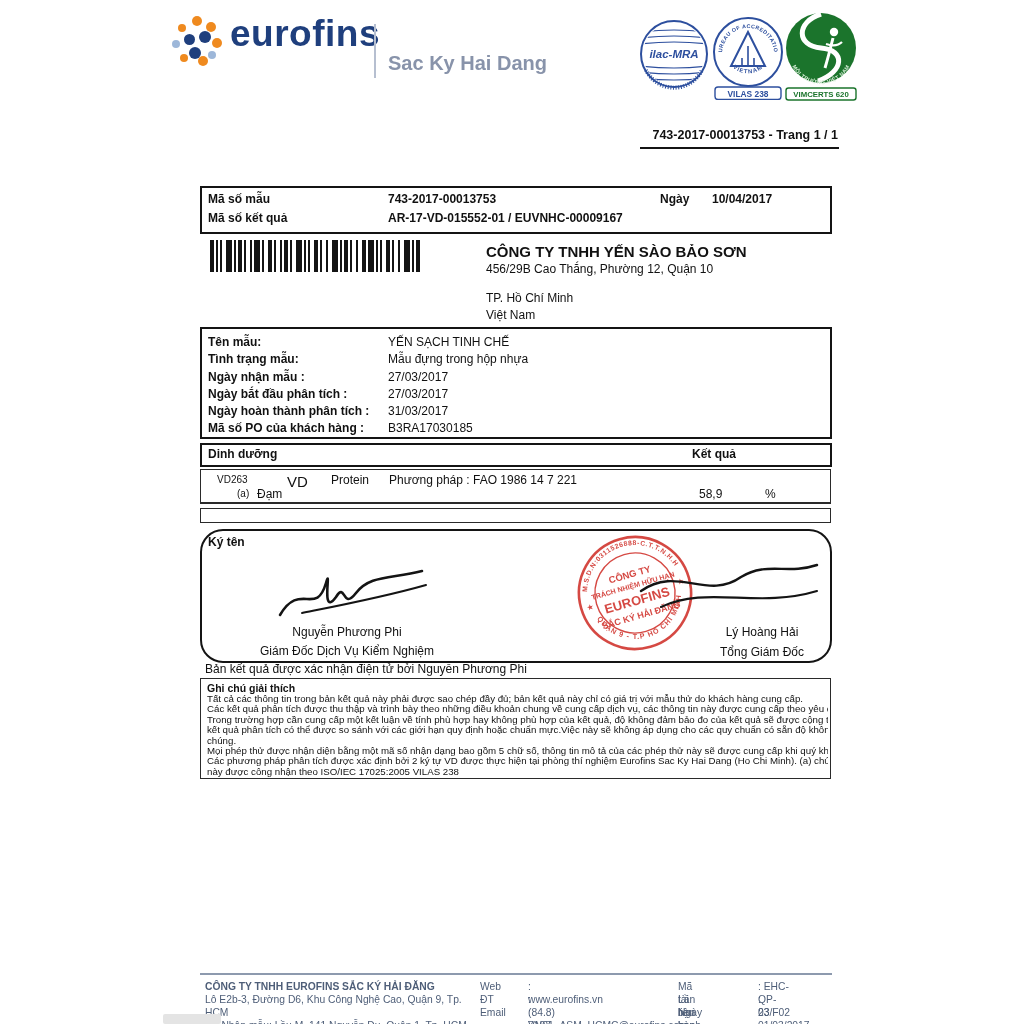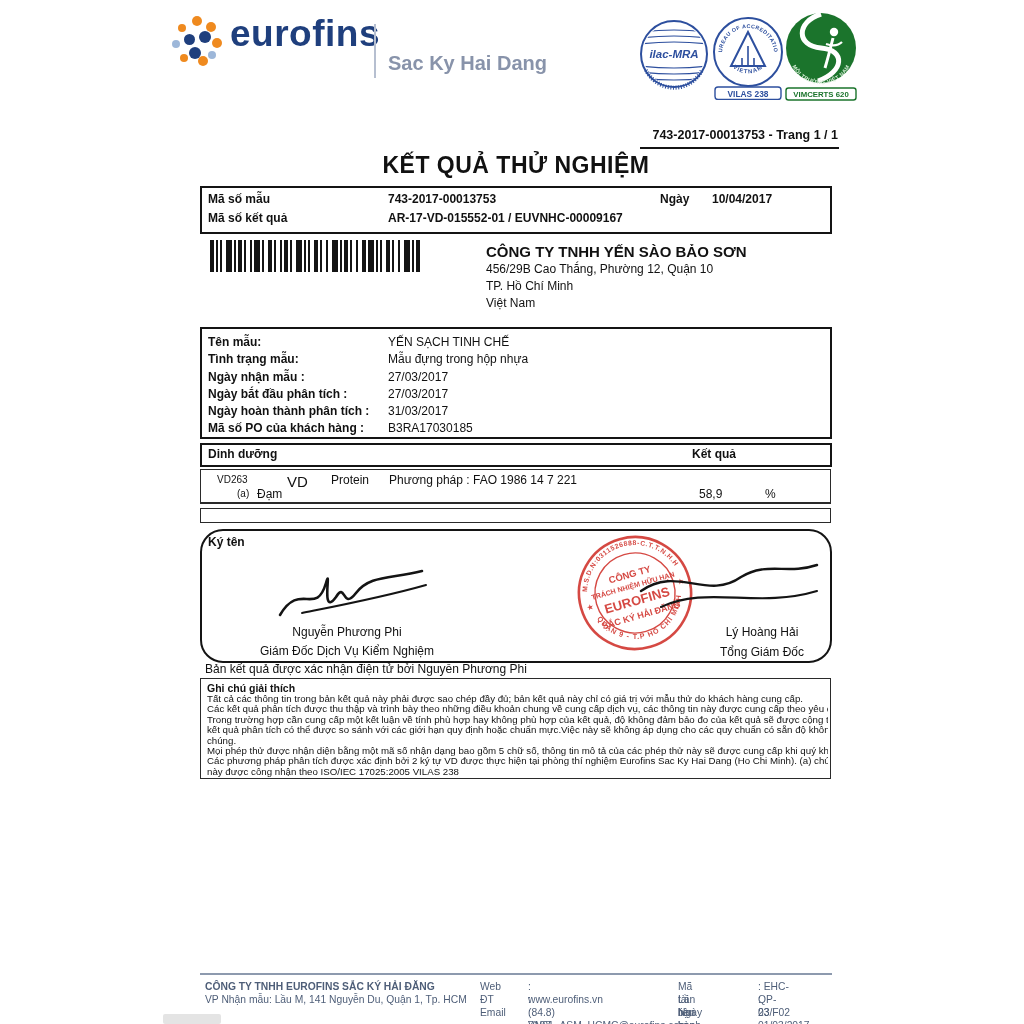--- a/index.html
+++ b/index.html
@@ -99,21 +99,20 @@
     <path d="M48,36 C54,38 60,38 64,34" fill="none" stroke="#fff" stroke-width="2.2"></path>
     <text font-size="5.4" font-weight="bold" fill="#d8efd8" letter-spacing=".4">
       <textPath href="#vimArc" startOffset="50%" text-anchor="middle">MÔI TRƯỜNG VIỆT NAM</textPath>
     </text>
     <rect x="8" y="80" width="70" height="12" rx="2.5" fill="#fff" stroke="#1b742c" stroke-width="1.4"></rect>
     <text x="43" y="89" text-anchor="middle" font-size="7.8" font-weight="bold" fill="#1b742c">VIMCERTS 620</text>
   </svg>
 
   <div class="abs refline" style="left:500px;top:128px;width:338px;">743-2017-00013753 - Trang 1 / 1</div>
   <div class="refrule" style="left:640px;top:147px;width:199px;"></div>
-  <div class="abs title" style="left:200px;top:152px;width:632px;">KẾT QUẢ THỬ NGHIỆM</div>
 
   <div class="box" style="left:200px;top:186px;width:628px;height:44px;">
     <div class="abs t12 b" style="left:6px;top:4px;">Mã số mẫu</div>
     <div class="abs t12 b" style="left:186px;top:4px;">743-2017-00013753</div>
     <div class="abs t12 b" style="left:458px;top:4px;">Ngày</div>
     <div class="abs t12 b" style="left:510px;top:4px;">10/04/2017</div>
     <div class="abs t12 b" style="left:6px;top:23px;">Mã số kết quả</div>
     <div class="abs t12 b" style="left:186px;top:23px;">AR-17-VD-015552-01 / EUVNHC-00009167</div>
   </div>
 
@@ -153,21 +152,21 @@
         <rect x="182" width="2" height="32"></rect>
         <rect x="188" width="2" height="32"></rect>
       <rect x="194" width="6" height="32"></rect>
         <rect x="202" width="2" height="32"></rect>
         <rect x="206" width="4" height="32"></rect>
     </g>
   </svg>
   <div class="abs" style="left:486px;top:243px;">
     <div style="font-size:15px;font-weight:bold;line-height:18px;">CÔNG TY TNHH YẾN SÀO BẢO SƠN</div>
     <div class="t12" style="line-height:17px;">456/29B Cao Thắng, Phường 12, Quận 10</div>
-    <div class="t12" style="line-height:17px;">TP. Hồ Chí Minh</div>
+    <div class="t12" style="line-height:17px;margin-top:12px;">TP. Hồ Chí Minh</div>
     <div class="t12" style="line-height:17px;">Việt Nam</div>
   </div>
 
   <div class="box" style="left:200px;top:327px;width:628px;height:108px;">
     <div class="abs t12 b" style="left:6px;top:6px;">Tên mẫu:</div>
     <div class="abs t12" style="left:186px;top:6px;">YẾN SẠCH TINH CHẾ</div>
     <div class="abs t12 b" style="left:6px;top:23px;">Tình trạng mẫu:</div>
     <div class="abs t12" style="left:186px;top:23px;">Mẫu đựng trong hộp nhựa</div>
     <div class="abs t12 b" style="left:6px;top:41px;">Ngày nhận mẫu :</div>
     <div class="abs t12" style="left:186px;top:41px;">27/03/2017</div>
@@ -250,20 +249,21 @@
       <div>chúng.</div>
       <div>Mọi phép thử được nhận diện bằng một mã số nhận dạng bao gồm 5 chữ số, thông tin mô tả của các phép thử này sẽ được cung cấp khi quý khách có yêu cầu.</div>
       <div>Các phương pháp phân tích được xác định bởi 2 ký tự VD được thực hiện tại phòng thí nghiệm Eurofins Sac Ky Hai Dang (Ho Chi Minh). (a) chú thích rằng các phép thử</div>
       <div>này được công nhận theo ISO/IEC 17025:2005 VILAS 238</div>
     </div>
   </div>
 
   <div class="footline" style="left:200px;top:973px;width:632px;"></div>
   <div class="abs foot" style="left:205px;top:980px;width:265px;">
     <div style="font-weight:bold;">CÔNG TY TNHH EUROFINS SẮC KÝ HẢI ĐĂNG</div>
+    <div>Lô E2b-3, Đường D6, Khu Công Nghệ Cao, Quận 9, Tp. HCM</div>
     <div>VP Nhận mẫu: Lầu M, 141 Nguyễn Du, Quận 1, Tp. HCM</div>
   </div>
   <div class="abs foot" style="left:480px;top:980px;">
     <div class="abs" style="left:0;top:0;">Web</div>
     <div class="abs" style="left:48px;top:0;">: www.eurofins.vn</div>
     <div class="abs" style="left:0;top:13px;">ĐT</div>
     <div class="abs" style="left:48px;top:13px;">: (84.8) 7107 7879</div>
     <div class="abs" style="left:0;top:26px;">Email</div>
     <div class="abs" style="left:48px;top:26px;">: VN01_ASM_HCMC@eurofins.com</div>
   </div>

